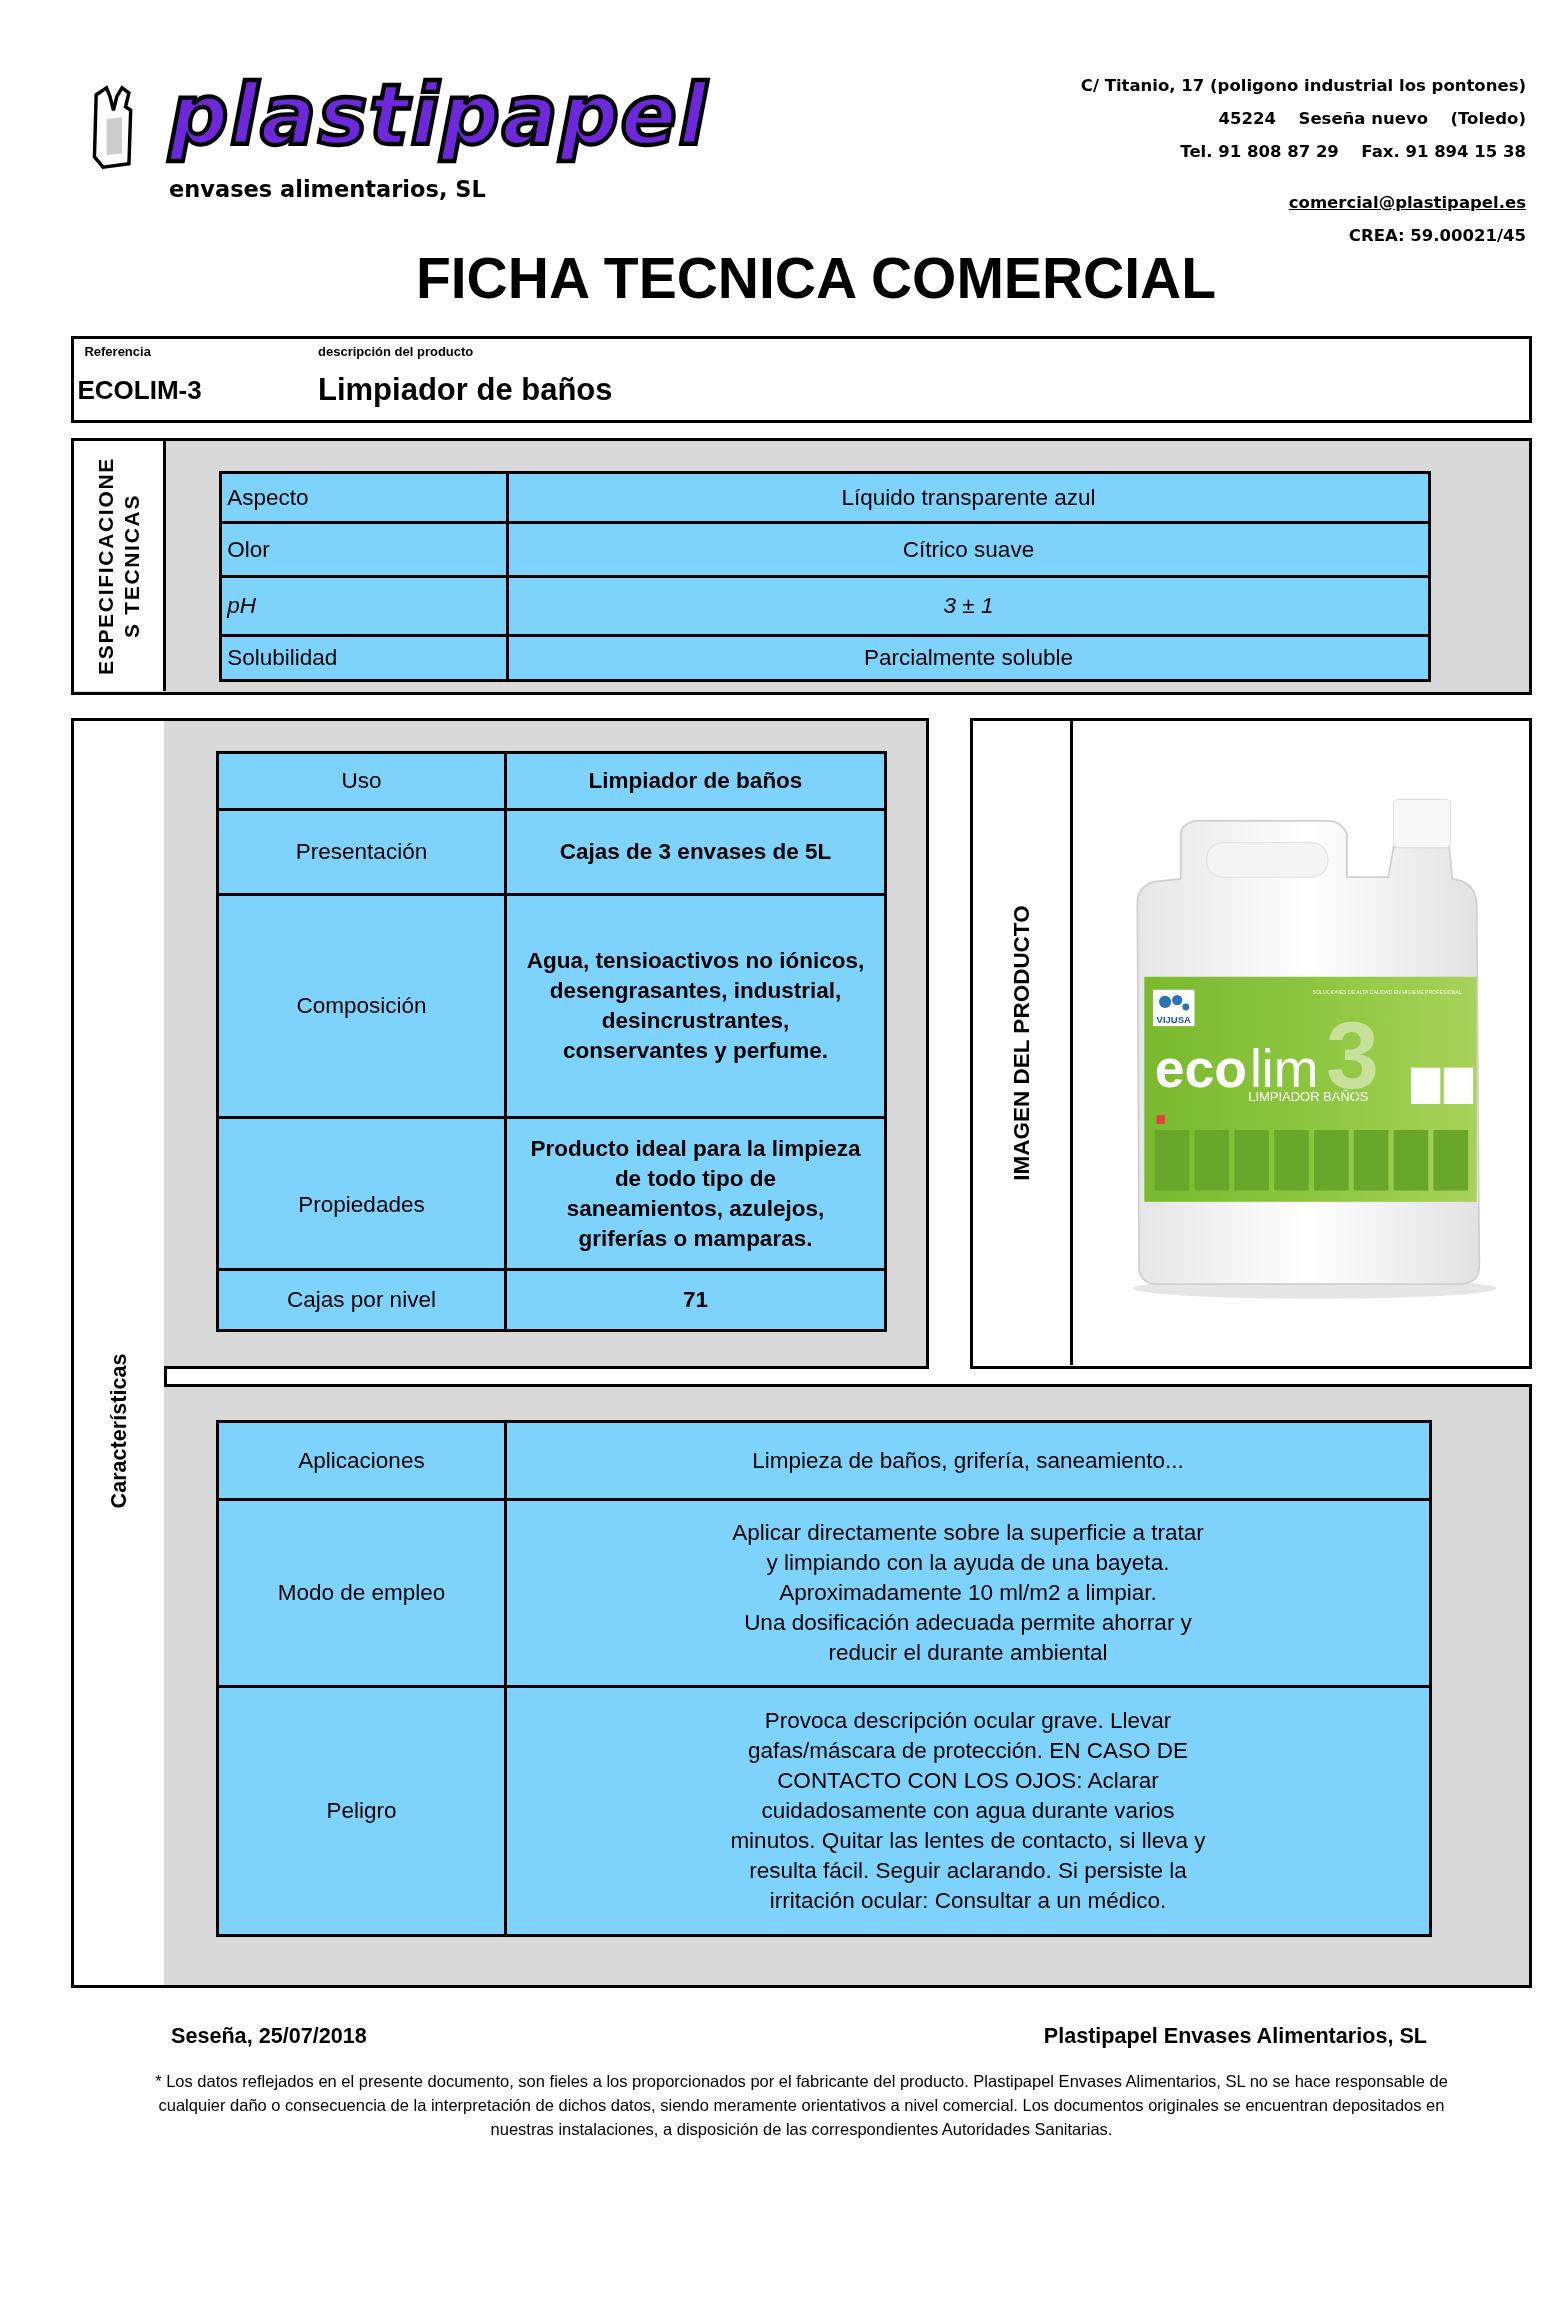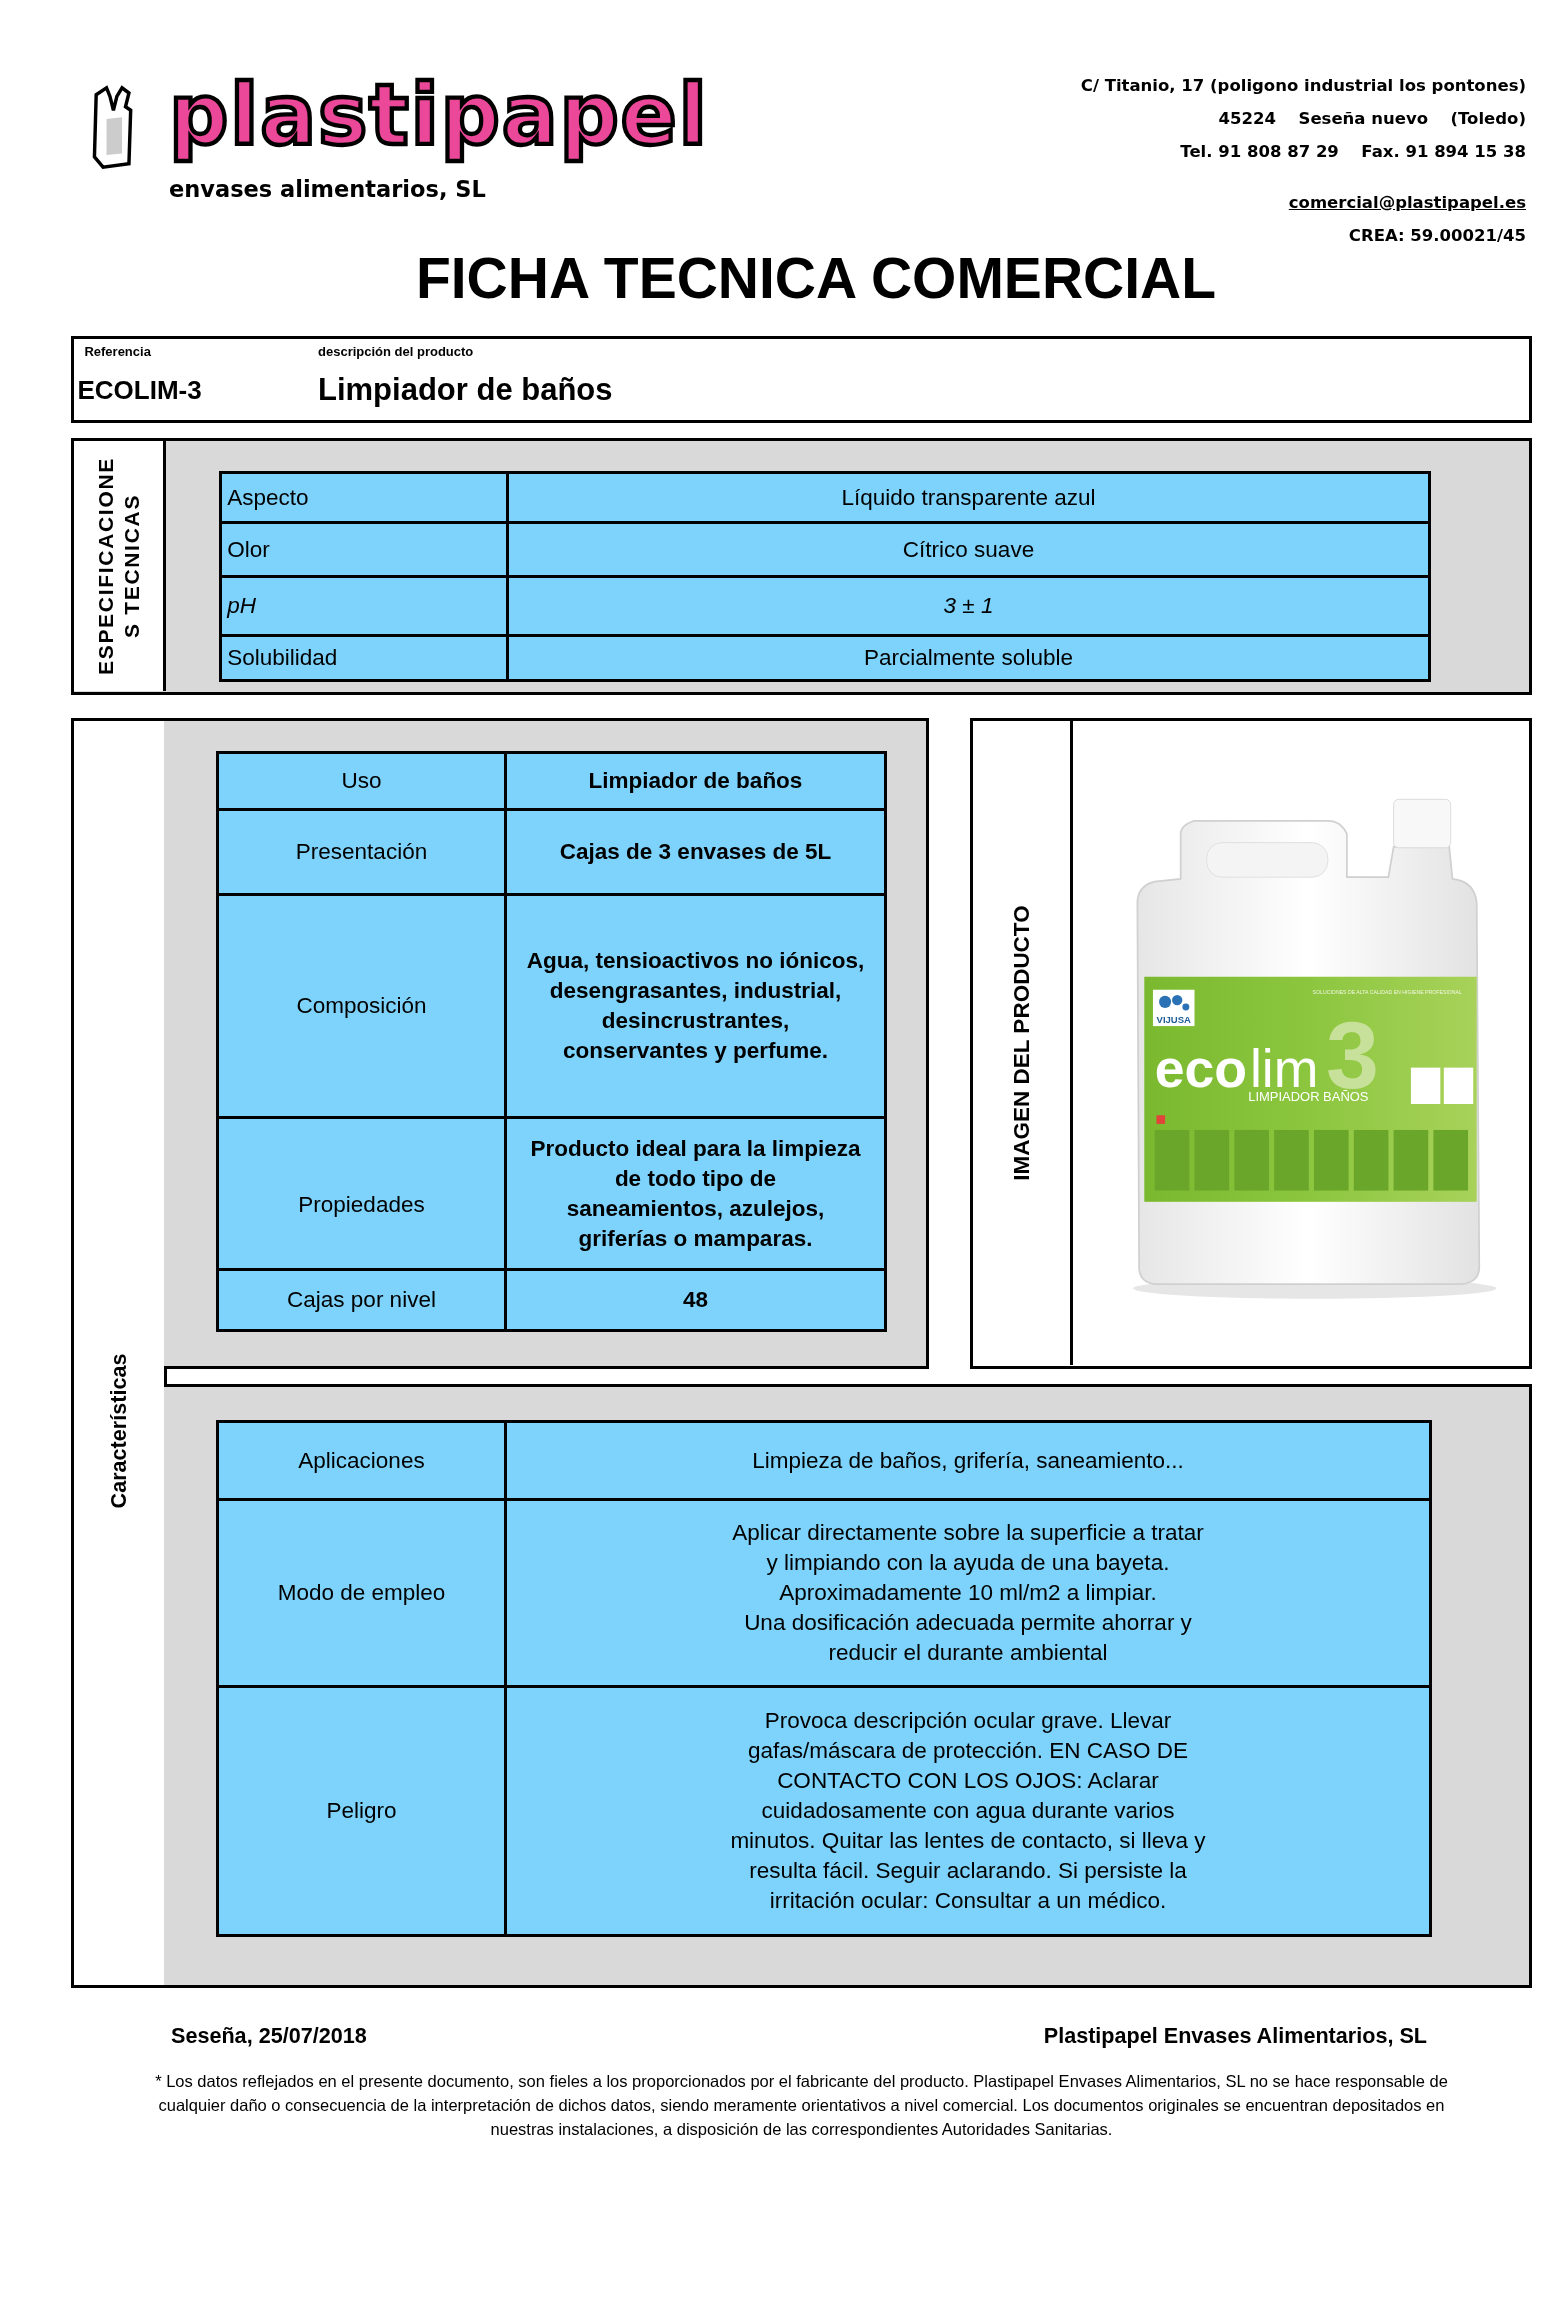--- a/index.html
+++ b/index.html
@@ -3,21 +3,21 @@
 <meta charset="utf-8">
 <style>
   * { box-sizing: border-box; margin: 0; padding: 0; }
   html, body { width: 1561px; height: 2319px; background: #ffffff; }
   body { position: relative; font-family: "Liberation Sans", sans-serif; color: #000; overflow: hidden; }
   .abs { position: absolute; }
 
   
   .logo { left: 91px; top: 74px; width: 519px; height: 139px; }
   .logo-word { position: absolute; left: 78px; top: 0; font-family: "DejaVu Sans", sans-serif; font-weight: bold;
-    font-size: 83px; letter-spacing: 1.7px; color: #ec4899; -webkit-text-stroke: 4.3px #000; line-height: 1; }
+    font-size: 83px; letter-spacing: 1.7px; color: #6d28d9; -webkit-text-stroke: 4.3px #000; line-height: 1; font-style: italic; }
   .logo-sub { position: absolute; left: 78px; top: 104px; font-family: "DejaVu Sans", sans-serif; font-weight: bold;
     font-size: 22.5px; line-height: 1; }
   .logo-bag { position: absolute; left: 0; top: 10.4px; width: 69px; height: 87px; }
 
   .contact { right: 35px; top: 69px; text-align: right; font-family: "DejaVu Sans", sans-serif; font-weight: bold;
     font-size: 16.5px; line-height: 33px; }
   .contact .email { text-decoration: underline; margin-top: 18px; display: block; color: #000; text-align: right; }
   .contact .gap { display: inline-block; width: 22.5px; }
 
   .main-title { left: 0; width: 1632px; top: 247px; text-align: center; font-weight: bold; font-size: 57px;
@@ -149,21 +149,21 @@
           <td style="padding-top:22.5px;">Propiedades</td>
       <td class="v">
         <div>Producto ideal para la limpieza</div>
         <div>de todo tipo de</div>
         <div>saneamientos, azulejos,</div>
         <div>griferías o mamparas.</div>
       </td>
         </tr>
     <tr style="height:61px;">
           <td>Cajas por nivel</td>
-          <td class="v">48</td>
+          <td class="v">71</td>
         </tr>
   </tbody>
     </table>
 </div>
 
 <div class="abs frame" style="left:970px; top:718px; width:562px; height:651px;">
   <div class="abs" style="left:0; top:0; width:100px; height:644px; border-right:3.5px solid #000;">
     <div class="vtext" style="font-size:22.5px;">IMAGEN DEL PRODUCTO</div>
   </div>
   <svg class="jug" style="left:147px; top:61px;" width="381" height="528" viewBox="0 0 440 610">

